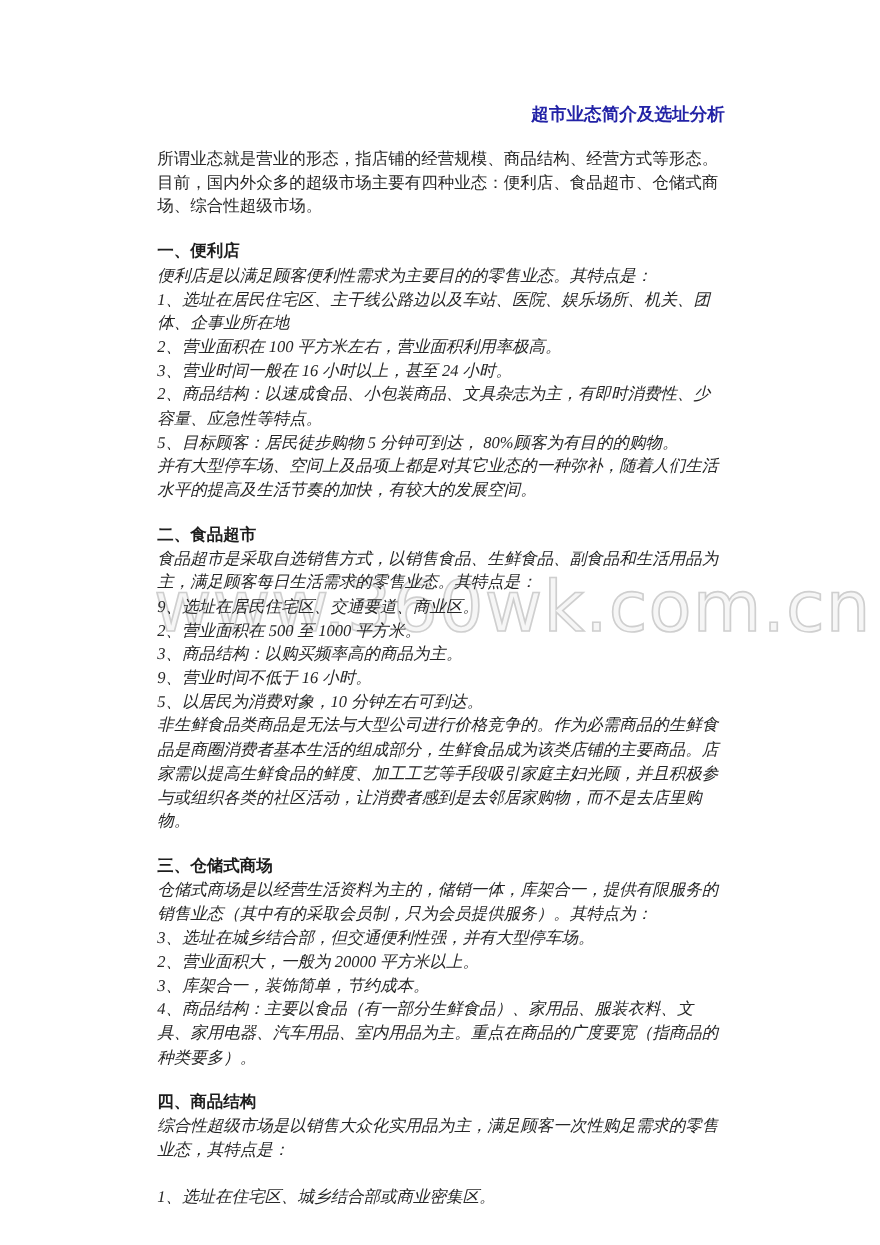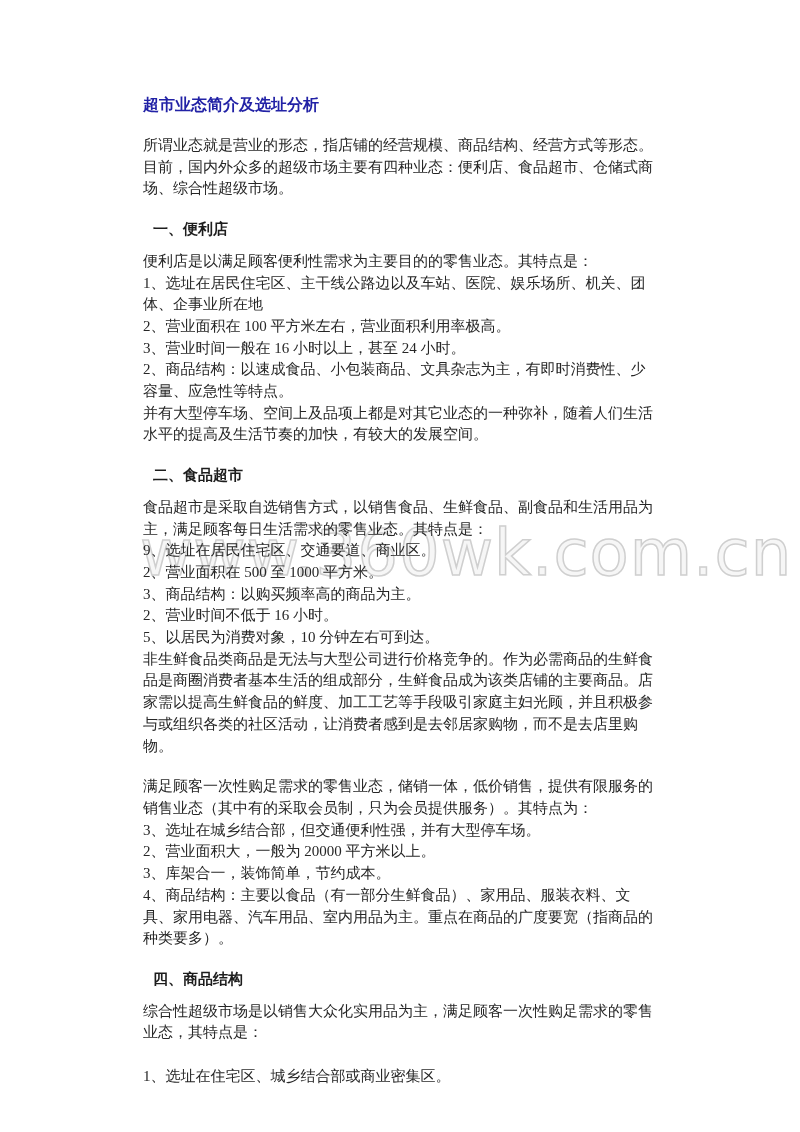--- a/index.html
+++ b/index.html
@@ -18,37 +18,37 @@
     position: absolute;
     left: 143px;
     top: 94px;
     width: 516px;
     color: #262626;
     font-size: 15px;
     line-height: 21.7px;
     z-index: 2;
   }
   .doc-title {
-    text-align: left;
+    text-align: right;
     font-weight: bold;
     font-size: 16px;
     color: #2222a6;
     margin: 0 0 19px 0;
     line-height: 22px;
   }
   .intro { margin: 0; }
   .section { margin-top: 19px; }
   .section-heading {
     font-size: 15px;
     font-weight: bold;
     color: #1d1d1d;
-    margin: 10px;
+    margin: 0;
     line-height: 21.7px;
   }
-  .section p { margin: 0; }
+  .section p { margin: 0; font-style: italic; }
   .blank-line { height: 21.7px; }
   .watermark {
     position: absolute;
     left: 140px;
     top: 516px;
     width: 525px;
     white-space: nowrap;
     font-family: "DejaVu Sans", sans-serif;
     font-size: 64px;
     font-weight: normal;
@@ -70,36 +70,38 @@
 
   <p class="intro">所谓业态就是营业的形态，指店铺的经营规模、商品结构、经营方式等形态。目前，国内外众多的超级市场主要有四种业态：便利店、食品超市、仓储式商场、综合性超级市场。</p>
 
   <div class="section">
     <h2 class="section-heading">一、便利店</h2>
     <p>便利店是以满足顾客便利性需求为主要目的的零售业态。其特点是：</p>
     <p>1、选址在居民住宅区、主干线公路边以及车站、医院、娱乐场所、机关、团体、企事业所在地</p>
     <p>2、营业面积在 100 平方米左右，营业面积利用率极高。</p>
     <p>3、营业时间一般在 16 小时以上，甚至 24 小时。</p>
     <p>2、商品结构：以速成食品、小包装商品、文具杂志为主，有即时消费性、少容量、应急性等特点。</p>
+    <p>5、目标顾客：居民徒步购物 5 分钟可到达， 80%顾客为有目的的购物。</p>
     <p>并有大型停车场、空间上及品项上都是对其它业态的一种弥补，随着人们生活水平的提高及生活节奏的加快，有较大的发展空间。</p>
   </div>
 
   <div class="section">
     <h2 class="section-heading">二、食品超市</h2>
     <p>食品超市是采取自选销售方式，以销售食品、生鲜食品、副食品和生活用品为主，满足顾客每日生活需求的零售业态。其特点是：</p>
     <p>9、选址在居民住宅区、交通要道、商业区。</p>
     <p>2、营业面积在 500 至 1000 平方米。</p>
     <p>3、商品结构：以购买频率高的商品为主。</p>
-    <p>2、营业时间不低于 16 小时。</p>
+    <p>9、营业时间不低于 16 小时。</p>
     <p>5、以居民为消费对象，10 分钟左右可到达。</p>
     <p>非生鲜食品类商品是无法与大型公司进行价格竞争的。作为必需商品的生鲜食品是商圈消费者基本生活的组成部分，生鲜食品成为该类店铺的主要商品。店家需以提高生鲜食品的鲜度、加工工艺等手段吸引家庭主妇光顾，并且积极参与或组织各类的社区活动，让消费者感到是去邻居家购物，而不是去店里购物。</p>
   </div>
 
   <div class="section">
-    <p>满足顾客一次性购足需求的零售业态，储销一体，低价销售，提供有限服务的销售业态（其中有的采取会员制，只为会员提供服务）。其特点为：</p>
+    <h2 class="section-heading">三、仓储式商场</h2>
+    <p>仓储式商场是以经营生活资料为主的，储销一体，库架合一，提供有限服务的销售业态（其中有的采取会员制，只为会员提供服务）。其特点为：</p>
     <p>3、选址在城乡结合部，但交通便利性强，并有大型停车场。</p>
     <p>2、营业面积大，一般为 20000 平方米以上。</p>
     <p>3、库架合一，装饰简单，节约成本。</p>
     <p>4、商品结构：主要以食品（有一部分生鲜食品）、家用品、服装衣料、文具、家用电器、汽车用品、室内用品为主。重点在商品的广度要宽（指商品的种类要多）。</p>
   </div>
 
   <div class="section">
     <h2 class="section-heading">四、商品结构</h2>
     <p>综合性超级市场是以销售大众化实用品为主，满足顾客一次性购足需求的零售业态，其特点是：</p>
     <div class="blank-line"></div>

